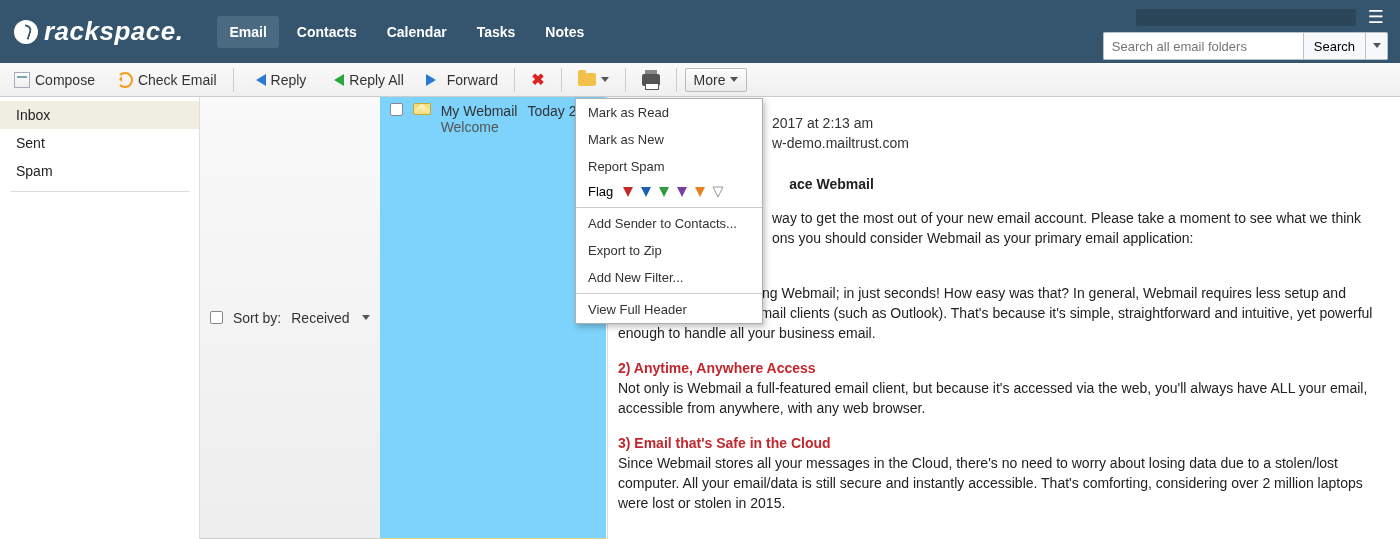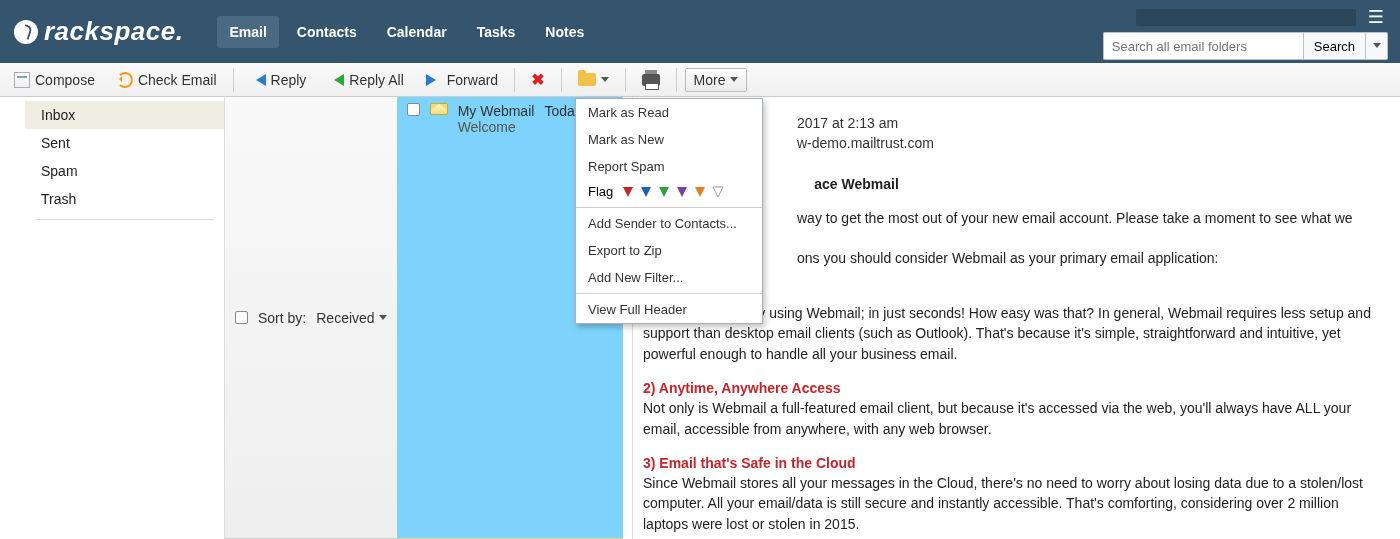--- a/index.html
+++ b/index.html
@@ -39,21 +39,21 @@
   .icon-folder { width: 18px; height: 13px; background: #f3c04a; border-radius: 2px; position: relative; }
   .icon-folder::before{content:"";position:absolute;top:-3px;left:0;width:8px;height:4px;background:#f3c04a;border-radius:2px 2px 0 0;}
   .icon-print { width: 18px; height: 12px; background: #555; border-radius: 2px; position: relative; }
   .icon-print::before{content:"";position:absolute;top:-4px;left:3px;width:12px;height:4px;background:#888;}
   .icon-print::after{content:"";position:absolute;bottom:-4px;left:3px;width:12px;height:5px;background:#fff;border:1px solid #555;}
   .more-btn { border: 1px solid #bbb; background: linear-gradient(#fdfdfd,#ececec); padding: 3px 8px; display: flex; align-items: center; gap: 5px; border-radius: 2px; }
 
   .caret { width: 0; height: 0; border: 4px solid transparent; border-top: 5px solid #555; margin-top: 3px; }
 
   
-  .main { display: flex; height: calc(100% - 97px); padding-left: 25px; }
+  .main { display: flex; height: calc(100% - 97px); }
   .sidebar { width: 200px; border-right: 1px solid #ddd; padding-top: 4px; }
   .folder { padding: 6px 16px; cursor: pointer; color: #222; }
   .folder.selected { background: #f0eee3; font-weight: normal; }
   .folder-sep { border-top: 1px solid #ddd; margin: 6px 10px 0; }
 
   .listpane { width: 408px; border-right: 1px solid #ddd; display: flex; flex-direction: row; }
   .list-header { background: linear-gradient(#f9f9f9,#eee); border-bottom: 1px solid #ccc; padding: 6px 10px; display: flex; align-items: center; gap: 10px; color: #333; }
   .checkbox { width: 13px; height: 13px; border: 1px solid #888; background: #fff; border-radius: 2px; cursor: pointer; }
   .msg-item { background: #7dd3fc; border-bottom: 1px solid #e3d890; padding: 6px 10px 8px; display: flex; gap: 10px; cursor: pointer; }
   .msg-item .col1 { display: flex; flex-direction: column; align-items: center; gap: 6px; }
@@ -148,29 +148,28 @@
     <span>More</span>
     <span class="caret"></span>
   </div>
 </div>
 
 <div class="main">
   <div class="sidebar">
     <div class="folder selected">Inbox</div>
     <div class="folder">Sent</div>
     <div class="folder">Spam</div>
-    <div class="folder">Trash</div>
     <div class="folder-sep"></div>
   </div>
 
   <div class="listpane">
     <div class="list-header">
       <span class="checkbox"></span>
       <span>Sort by:</span>
-      <span style="display:flex;align-items:center;gap:4px;cursor:pointer">
+      <span style="display:flex;align-items:center;gap:12px;cursor:pointer">
         <span>Received</span>
         <span class="caret"></span>
       </span>
     </div>
     <div class="msg-item">
       <div class="col1">
         <span class="checkbox"></span>
       </div>
       <div class="col1">
         <span class="env-icon"></span>

